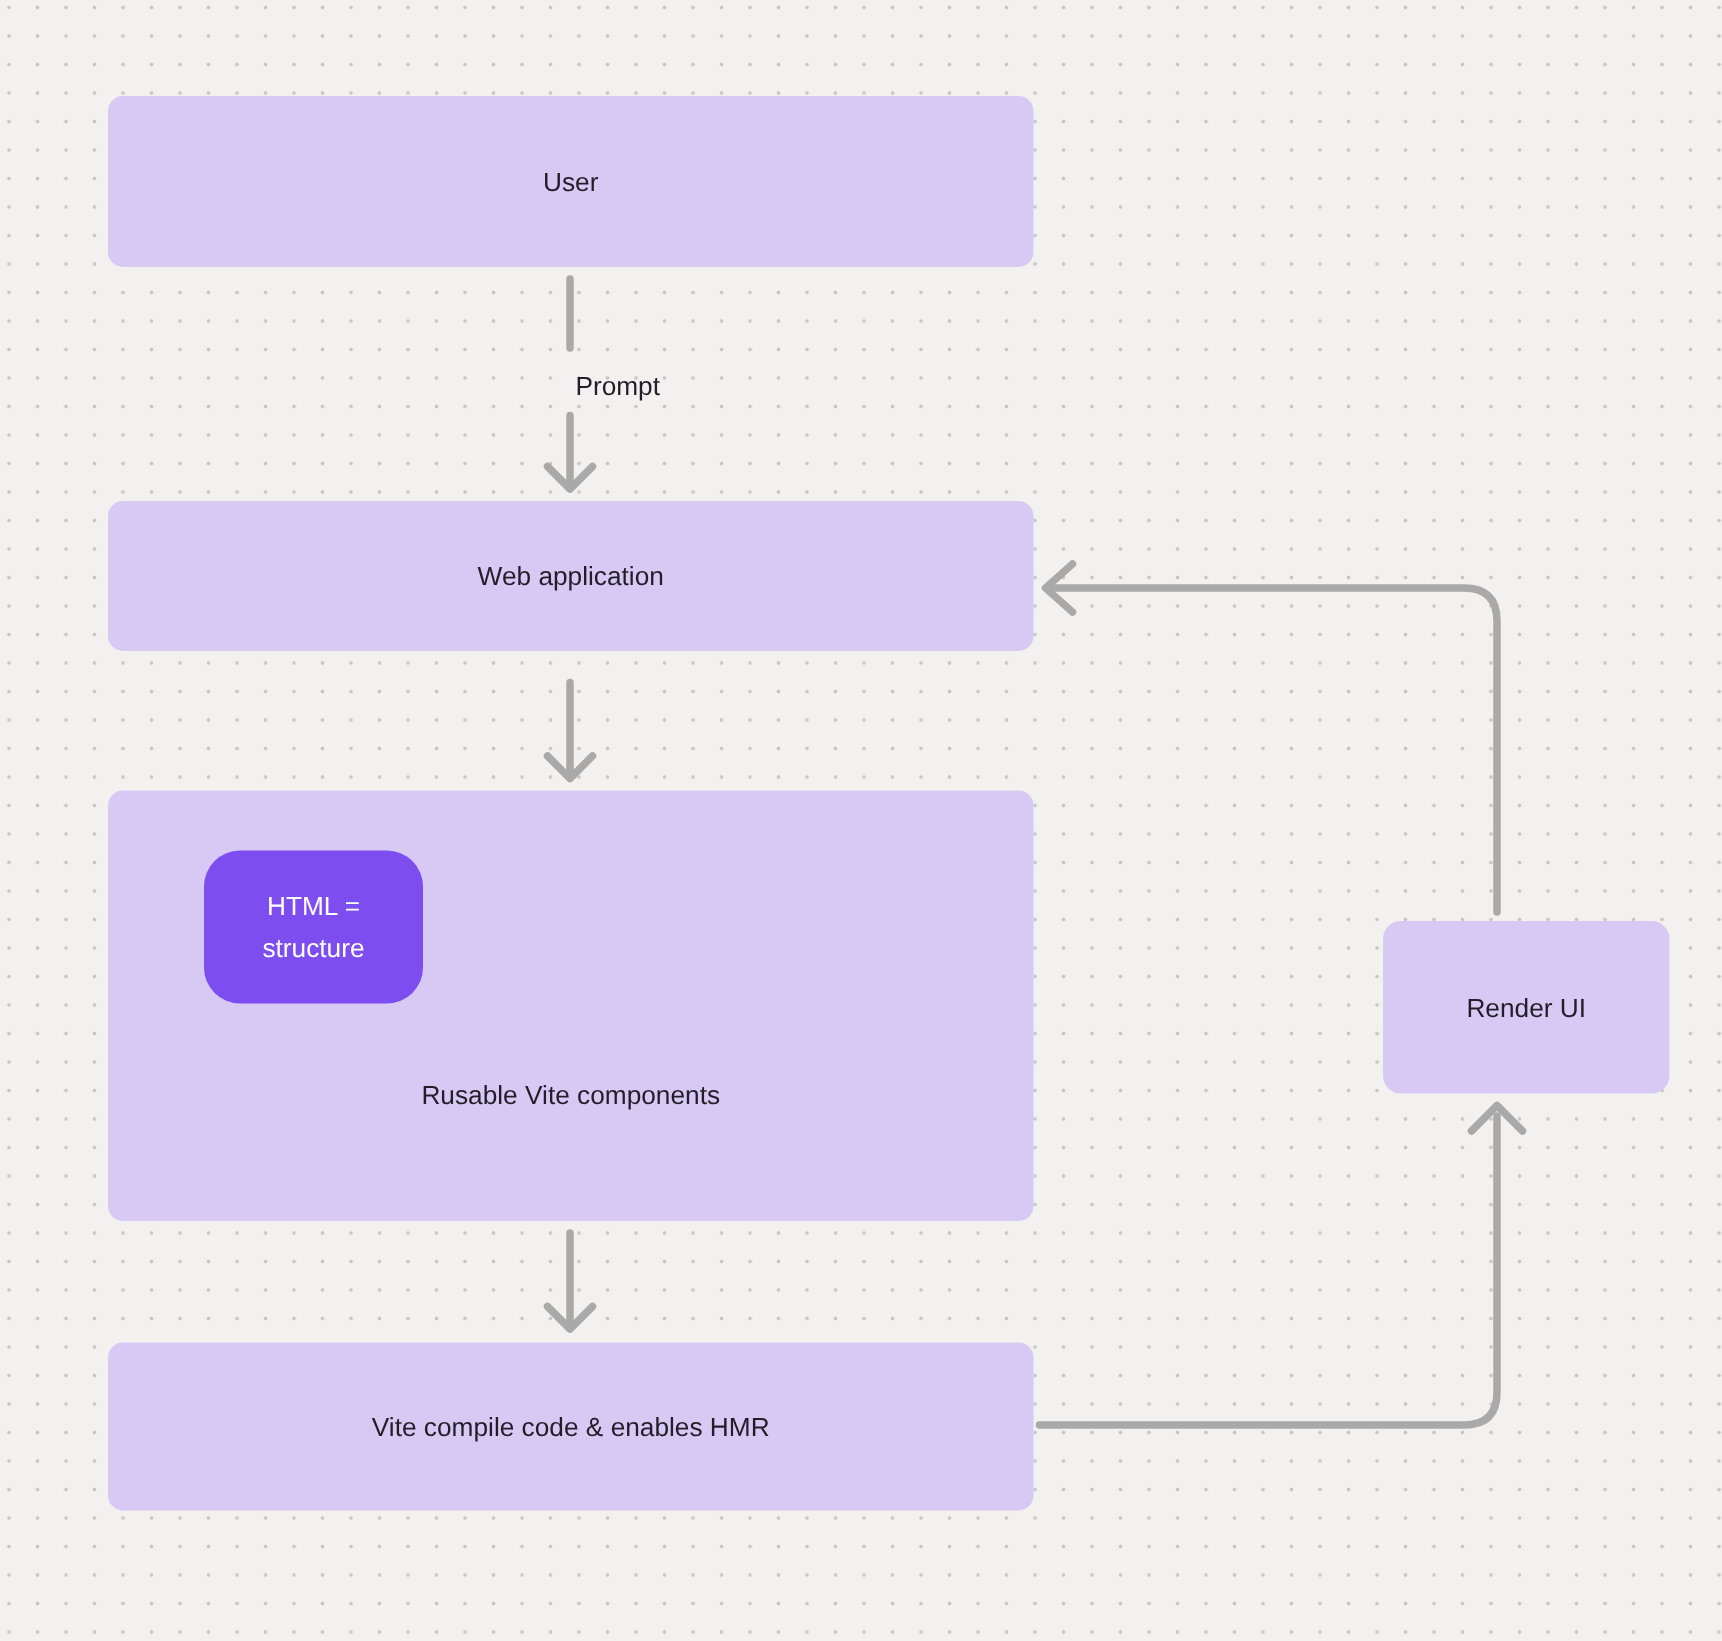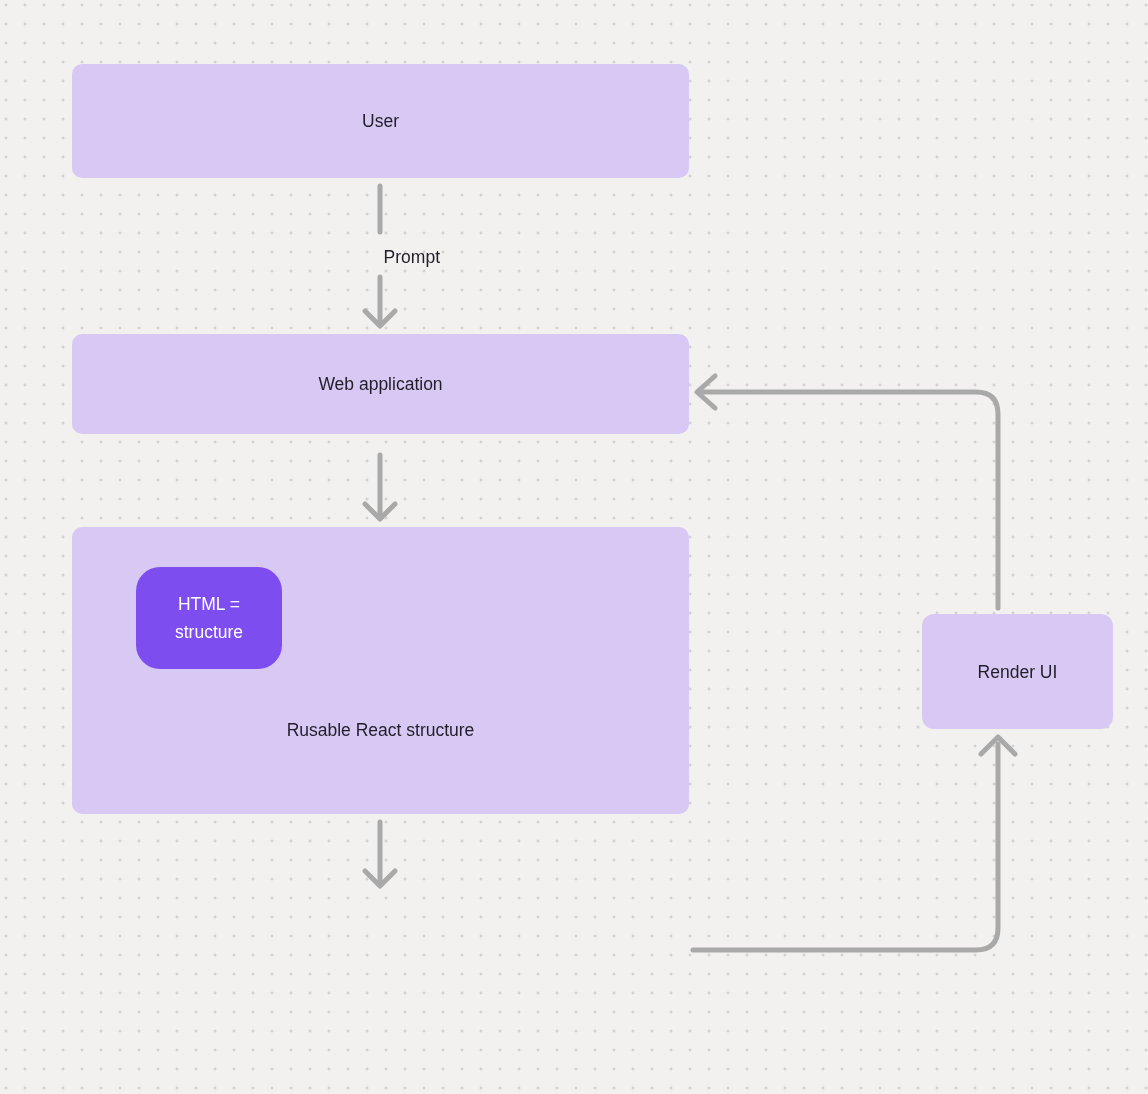--- a/index.html
+++ b/index.html
@@ -130,21 +130,24 @@
   <div class="edge-label">Prompt</div>
 
   <div class="node node-web">
     <span>Web application</span>
   </div>
 
   <div class="group">
     <div class="chip chip-html">
       <span>HTML = structure</span>
     </div>
-    <div class="group-label">Rusable React structure</div>
+    <div class="group-label">Rusable Vite components</div>
   </div>
 
+  <div class="node node-vite">
+    <span>Vite compile code &amp; enables HMR</span>
+  </div>
 
   <div class="node node-render">
     <span>Render UI</span>
   </div>
 
 </div>
 
 </body></html>

